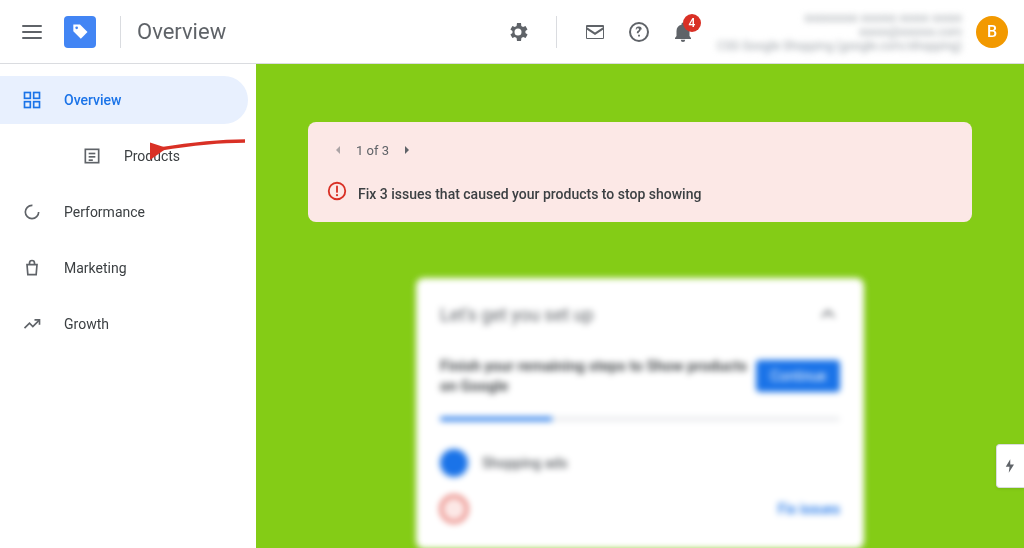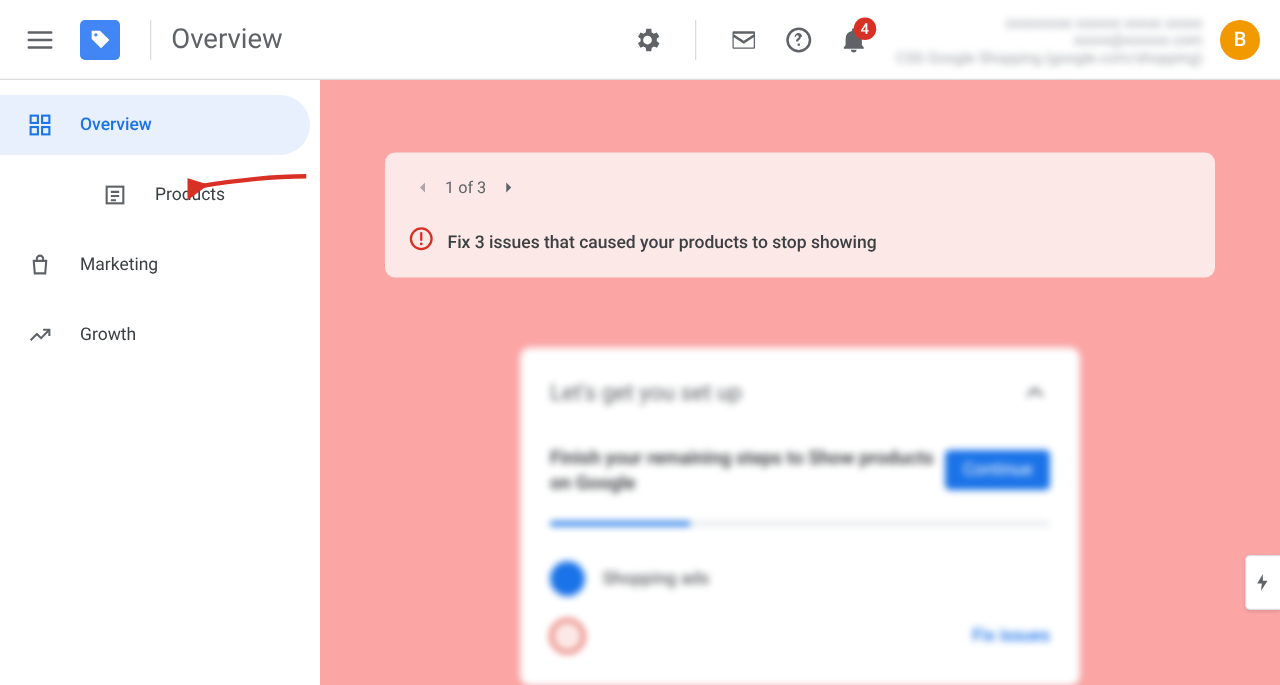--- a/index.html
+++ b/index.html
@@ -55,21 +55,21 @@
   .nav-item .nav-icon svg{width:20px;height:20px;stroke:var(--g-grey);fill:none;stroke-width:2;}
   .nav-item.active .nav-icon svg{stroke:var(--g-blue);}
   .nav-item.products{margin-top:8px;justify-content:center;}
   .nav-item.gap{margin-top:8px;}
 
   
   .annotation-arrow{position:absolute;left:150px;top:135px;pointer-events:none;}
   .annotation-arrow svg{width:100px;height:40px;}
 
   
-  .main{flex:1;background:#fca5a5;position:relative;overflow:hidden;}
+  .main{flex:1;background:#84cc16;position:relative;overflow:hidden;}
 
   
   .alert{
     width:664px;margin:58px auto 0 auto;background:var(--g-red-pale);border-radius:8px;
     padding:16px 18px 20px 18px;
   }
   .alert-pager{display:flex;align-items:center;color:var(--g-grey);font-size:13px;margin-bottom:18px;}
   .pager-btn{width:24px;height:24px;display:flex;align-items:center;justify-content:center;cursor:pointer;border-radius:50%;}
   .pager-btn svg{width:16px;height:16px;fill:var(--g-grey);opacity:.5;}
   .pager-btn.next svg{opacity:1;}
@@ -177,20 +177,28 @@
         <svg viewBox="0 0 24 24">
             <rect x="4" y="4" width="16" height="16"></rect>
             <line x1="8" y1="9" x2="16" y2="9"></line>
             <line x1="8" y1="13" x2="16" y2="13"></line>
             <line x1="8" y1="17" x2="13" y2="17"></line>
           </svg>
       </span>
       <span>Products</span>
     </div>
 
+    <div class="nav-item gap">
+      <span class="nav-icon">
+        <svg viewBox="0 0 24 24">
+            <circle cx="12" cy="12" r="8" stroke-dasharray="38 12"></circle>
+          </svg>
+      </span>
+      <span>Performance</span>
+    </div>
 
     <div class="nav-item gap">
       <span class="nav-icon">
         <svg viewBox="0 0 24 24">
             <path d="M6 8h12l-1 12H7z"></path>
             <path d="M9 8V6a3 3 0 016 0v2"></path>
           </svg>
       </span>
       <span>Marketing</span>
     </div>

